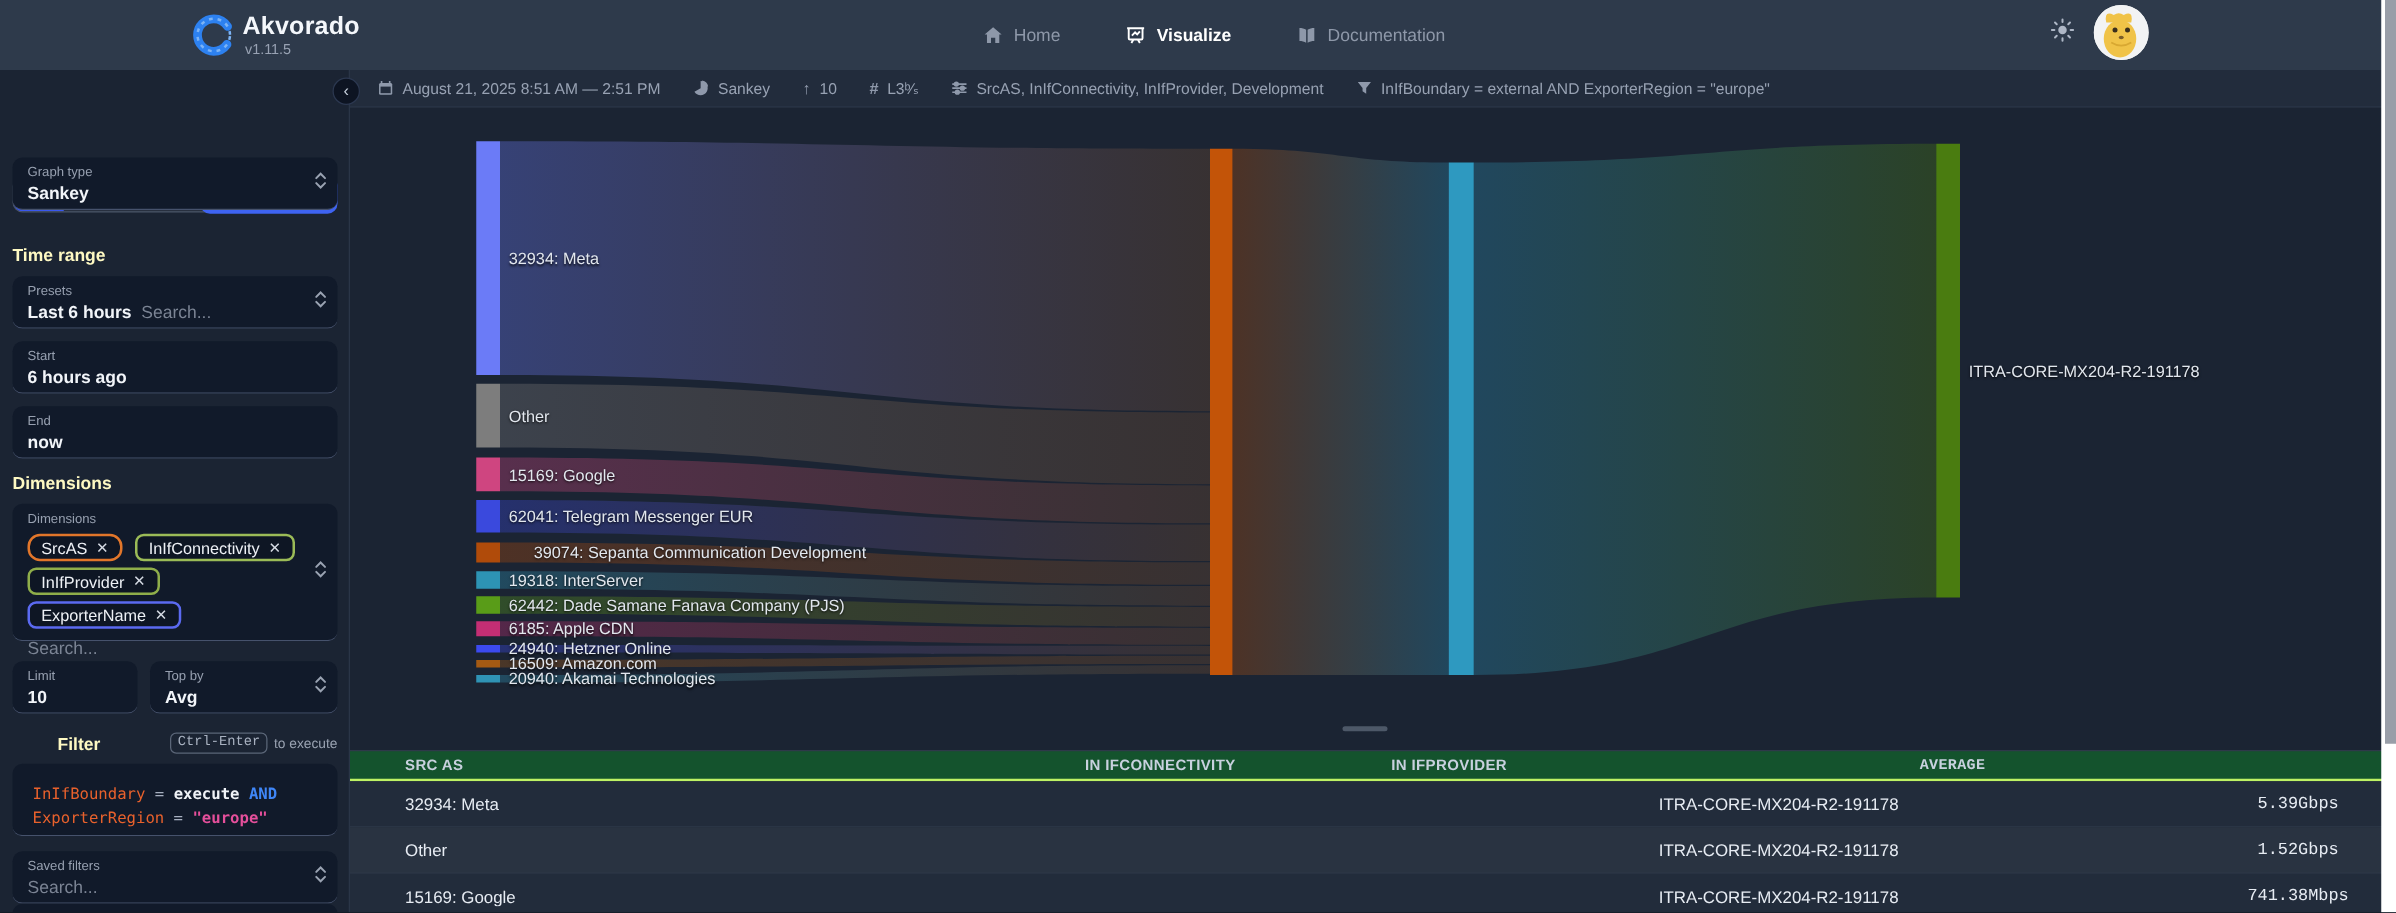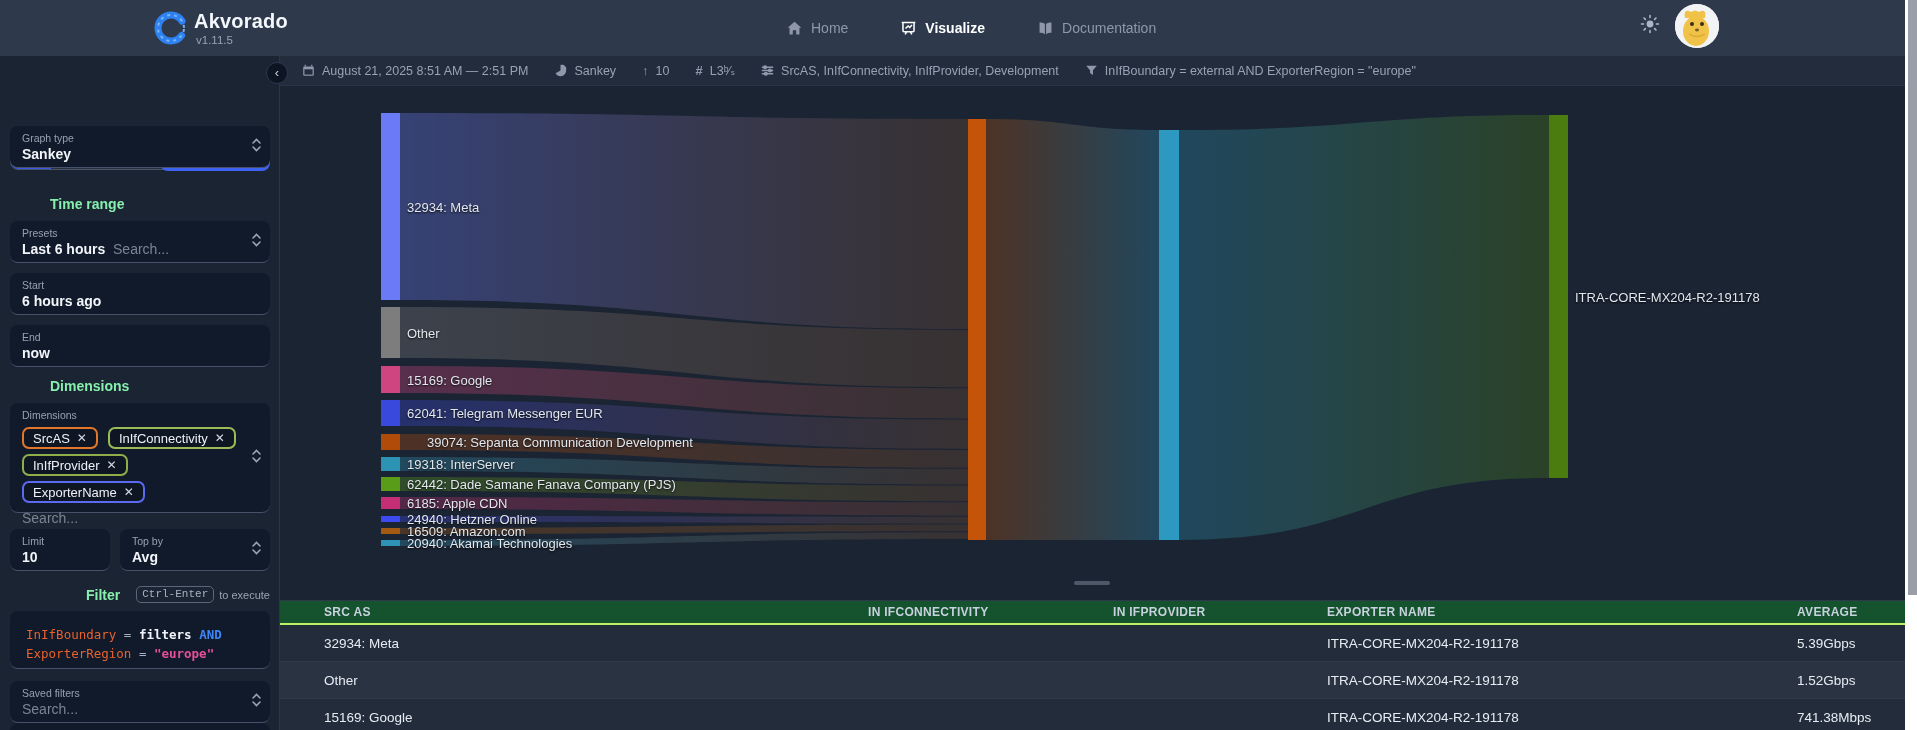--- a/index.html
+++ b/index.html
@@ -24,21 +24,21 @@
   .units { position:absolute; left:10px; top:85px; height:29px; display:inline-flex; align-items:stretch; background:#28303f; border:1px solid #4a5568; border-radius:8px; overflow:hidden; }
   .unit-seg { display:flex; align-items:center; padding:0 7px; font-size:12.5px; font-weight:bold; color:#e3e8f0; cursor:pointer; white-space:nowrap; }
   .unit-seg.selected { background:#3a57ee; color:#fff; }
   .refresh-btn { position:absolute; left:160px; top:84px; width:110px; height:31px; background:#3e63f2; color:#fff; border:none; border-radius:8px; font-size:13.5px; font-weight:bold; cursor:pointer; font-family:inherit; }
 
   .panel { position:absolute; left:10px; width:260px; background:#111a2a; border-radius:8px; border-bottom:1px solid #46526c; padding:6px 12px 4px 12px; }
   .panel-label { font-size:10.5px; color:#97a0b0; line-height:13px; }
   .panel-value { font-size:14px; font-weight:600; color:#f2f5f9; line-height:18px; white-space:nowrap; }
   .panel-placeholder { color:#7b8494; font-weight:normal; }
   .chev { position:absolute; right:8px; top:50%; transform:translateY(-50%); color:#9aa3b2; }
-  .section-h { position:absolute; left:10px; font-size:14px; font-weight:bold; color:#86efac;margin-left:40px; }
+  .section-h { position:absolute; left:10px; font-size:14px; font-weight:bold; color:#fef9c3; }
 
   .tagrow { display:flex; gap:10px; margin-top:5px; }
   .tag { display:inline-flex; align-items:center; gap:7px; height:22px; padding:0 9px; border:2px solid; border-radius:7px; font-size:13px; color:#eef1f6; cursor:pointer; white-space:nowrap; background:rgba(0,0,0,.12); }
   .tag .x { font-size:12px; color:#d6dbe4; cursor:pointer; }
   .dim-search { margin-top:7px; font-size:14px; color:#7b8494; }
 
   .filter-head-row { position:absolute; left:10px; top:586px; width:260px; display:flex; align-items:center; justify-content:space-between; }
   .kbd-hint { font-size:11px; color:#9aa3b2; display:flex; align-items:center; gap:5px; }
   .kbd { font-family:"Liberation Mono","DejaVu Sans Mono",monospace; border:1px solid #5b6678; border-radius:5px; padding:0 5px; line-height:15px; font-size:11px; color:#a8b1c0; }
   .code { font-family:"DejaVu Sans Mono","Liberation Mono",monospace; font-size:12.5px; line-height:19px; padding:8px 4px 6px 4px; }
@@ -57,21 +57,21 @@
 
   .sankey-svg { position:absolute; left:0; top:0; z-index:1; }
   .sk-label { position:absolute; transform:translateY(-50%); font-size:13px; color:#e2e7ee; text-shadow:0 1px 2px rgba(0,0,0,.85); white-space:nowrap; z-index:2; }
 
   .splitter { position:absolute; left:1074px; top:581px; width:36px; height:4px; border-radius:2px; background:#4d5868; cursor:row-resize; z-index:4; }
 
   .table { position:absolute; left:280px; top:600px; width:1637px; z-index:3; }
   .tgrid { display:grid; grid-template-columns:544px 245px 214px 470px 1fr; padding:0 37px 0 44px; align-items:center; }
   .thead { height:25px; background:#14532d; border-top:1px solid #2e3949; border-bottom:2px solid #bef264; }
   .th { font-size:12px; font-weight:bold; color:#c8d1de; letter-spacing:.3px; }
-  .th:last-child, .td:last-child { text-align:left; }
+  .th:last-child, .td:last-child { text-align:center;font-family:Liberation Mono, monospace; }
   .trow { height:37px; font-size:13.5px; color:#e7ecf3; border-bottom:1px solid #2e3949; }
   .trow.odd { background:#222c3b; }
   .trow.even { background:#293341; }
   .td { white-space:nowrap; overflow:hidden; }
 
   .scrollbar { position:absolute; right:0; top:0; width:12px; height:730px; background:#ffffff; z-index:9; }
   .scrollbar .thumb { position:absolute; right:0; top:0; width:9px; height:595px; background:#999ea8; }
 </style>
 </head>
 <body>
@@ -267,21 +267,21 @@
       <div class="panel-label">End</div>
       <div class="panel-value">now</div>
     </div>
 
     <div class="section-h" style="top:322px;">Dimensions</div>
 
     <div class="panel" style="top:347px; height:110px;">
       <div class="panel-label">Dimensions</div>
       <div id="tag-rows">
           <div class="tagrow">
-            <div class="tag" style="border-color: rgb(226, 118, 42);">
+            <div class="tag" style="border-color: rgb(226, 118, 42); border-radius: 10px;">
               <span>SrcAS</span>
               <span class="x">✕</span>
             </div>
             <div class="tag" style="border-color: rgb(155, 187, 87);">
               <span>InIfConnectivity</span>
               <span class="x">✕</span>
             </div>
           </div>
           <div class="tagrow">
             <div class="tag" style="border-color: rgb(143, 174, 74);">
@@ -317,21 +317,21 @@
     <div class="filter-head-row" style="top:530px;padding-left:36px;">
       <div class="section-h" style="position:static;">Filter</div>
       <div class="kbd-hint">
         <span class="kbd">Ctrl-Enter</span>
         <span>to execute</span>
       </div>
     </div>
 
     <div class="panel" style="top:555px; height:58px;">
       <div class="code">
-        <div><span class="tk-field">InIfBoundary</span><span class="tk-op"> <span>=</span> </span><span class="tk-val">filters</span><span class="tk-and"> <span>AND</span></span></div>
+        <div><span class="tk-field">InIfBoundary</span><span class="tk-op"> <span>=</span> </span><span class="tk-val">execute</span><span class="tk-and"> <span>AND</span></span></div>
         <div><span class="tk-field">ExporterRegion</span><span class="tk-op"> <span>=</span> </span><span class="tk-str">"europe"</span></div>
       </div>
     </div>
 
     <div class="panel" style="top:625px; height:42px;">
       <div class="panel-label">Saved filters</div>
       <div class="panel-value panel-placeholder">Search...</div>
       <span class="chev"><svg width="11" height="16" viewBox="0 0 11 16" fill="none" stroke="currentColor" stroke-width="1.6" stroke-linecap="round">
             <path d="M2 6 L5.5 2.5 L9 6 M2 10 L5.5 13.5 L9 10"></path>
           </svg></span>
@@ -393,21 +393,20 @@
         <span>InIfBoundary = external AND ExporterRegion = "europe"</span>
       </div>
     </div>
 
   <div class="splitter"></div>
   <div class="table">
     <div class="tgrid thead" id="table-head">
         <div class="th">SRC AS</div>
         <div class="th">IN IFCONNECTIVITY</div>
         <div class="th">IN IFPROVIDER</div>
-        <div class="th">EXPORTER NAME</div>
         <div class="th">AVERAGE</div>
       </div>
     <div id="table-body">
         <div class="tgrid trow odd">
           <div class="td">32934: Meta</div>
           <div class="td"></div>
           <div class="td"></div>
           <div class="td">ITRA-CORE-MX204-R2-191178</div>
           <div class="td">5.39Gbps</div>
         </div>

